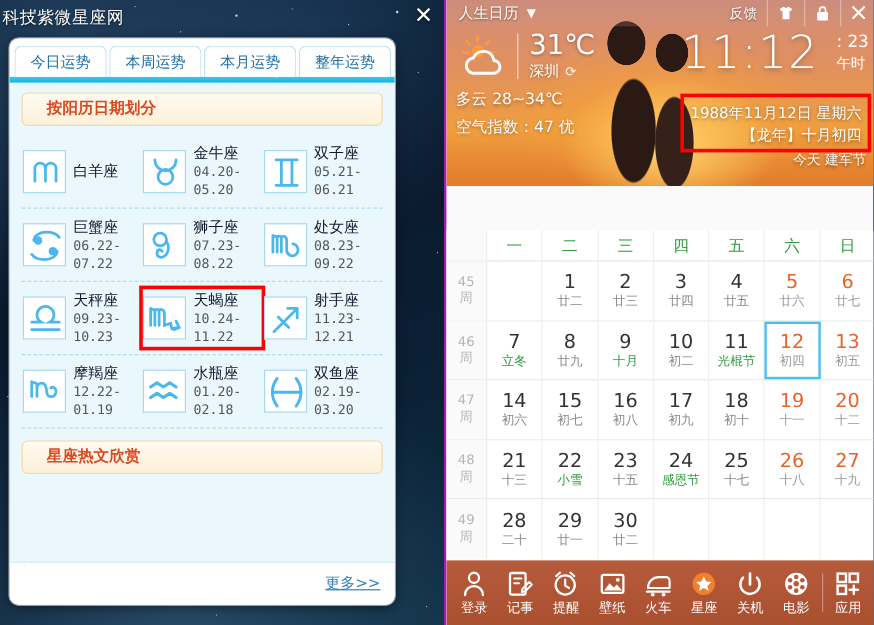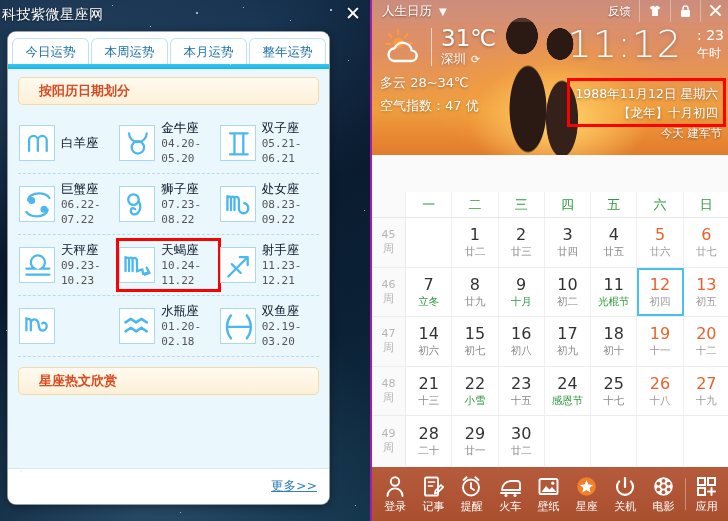--- a/index.html
+++ b/index.html
@@ -379,20 +379,24 @@
                 <span class="zdate">11.23-12.21</span>
               </div>
             </div>
           </div>
           <div class="zrow last">
             <div class="zitem">
               <div class="zicon">
                 <svg width="30" height="30" viewBox="0 0 34 34">
                   <path d="M5 8v14M5 11c0-3 5-3 5 1v10M10 13c1-4 6-5 8-1s0 9 4 10 6-2 6-5-3-5-5-3" fill="none" stroke="#4ab8ef" stroke-width="2.6" stroke-linecap="round"></path>
                 </svg>
+              </div>
+              <div class="ztext">
+                <span class="zname">摩羯座</span>
+                <span class="zdate">12.22-01.19</span>
               </div>
             </div>
             <div class="zitem">
               <div class="zicon">
                 <svg width="30" height="30" viewBox="0 0 34 34">
                   <path d="M4 13l6-4 6 4 6-4 6 4M4 23l6-4 6 4 6-4 6 4" fill="none" stroke="#4ab8ef" stroke-width="3" stroke-linecap="round" stroke-linejoin="round"></path>
                 </svg>
               </div>
               <div class="ztext">
                 <span class="zname">水瓶座</span>
@@ -711,37 +715,37 @@
             <circle cx="11" cy="12.5" r="8" fill="none" stroke="#ffffff" stroke-width="1.9"></circle>
             <path d="M11 8v5l3.2 2" stroke="#ffffff" stroke-width="1.8" fill="none" stroke-linecap="round"></path>
             <path d="M3.5 5 6.6 2.3M18.5 5 15.4 2.3" stroke="#ffffff" stroke-width="1.9" stroke-linecap="round"></path>
           </svg>
         </span>
         <span class="lbl">提醒</span>
       </div>
       <div class="bb-item">
         <span class="ico">
           <svg width="23" height="23" viewBox="0 0 23 23">
+            <rect x="2.5" y="4" width="18" height="15" rx="1.6" fill="none" stroke="#ffffff" stroke-width="1.9"></rect>
+            <path d="M4.5 17 9 11l3.5 3.6L15 12l4.5 5Z" fill="#ffffff"></path>
+            <circle cx="15.8" cy="8.2" r="1.6" fill="#ffffff"></circle>
+          </svg>
+        </span>
+        <span class="lbl">壁纸</span>
+      </div>
+      <div class="bb-item">
+        <span class="ico">
+          <svg width="23" height="23" viewBox="0 0 23 23">
             <path d="M3 15c0-5 4-9 9-9h6a3 3 0 0 1 3 3v6Z" fill="none" stroke="#ffffff" stroke-width="1.8" stroke-linejoin="round"></path>
             <path d="M2 18h19" stroke="#ffffff" stroke-width="1.8" stroke-linecap="round"></path>
             <circle cx="7" cy="20.5" r="1.6" fill="#ffffff"></circle>
             <circle cx="16" cy="20.5" r="1.6" fill="#ffffff"></circle>
           </svg>
         </span>
         <span class="lbl">火车</span>
-      </div>
-      <div class="bb-item">
-        <span class="ico">
-          <svg width="23" height="23" viewBox="0 0 23 23">
-            <rect x="2.5" y="4" width="18" height="15" rx="1.6" fill="none" stroke="#ffffff" stroke-width="1.9"></rect>
-            <path d="M4.5 17 9 11l3.5 3.6L15 12l4.5 5Z" fill="#ffffff"></path>
-            <circle cx="15.8" cy="8.2" r="1.6" fill="#ffffff"></circle>
-          </svg>
-        </span>
-        <span class="lbl">壁纸</span>
       </div>
       <div class="bb-item highlight">
         <span class="ico">
           <svg width="23" height="23" viewBox="0 0 23 23">
             <circle cx="11.5" cy="11.5" r="9.3" fill="#f0802a"></circle>
             <path d="M11.5 5.3 13.4 9.6l4.6.4-3.5 3.1 1.1 4.5-4.1-2.5-4.1 2.5 1.1-4.5L5 10l4.6-.4Z" fill="#ffffff"></path>
           </svg>
         </span>
         <span class="lbl">星座</span>
       </div>

